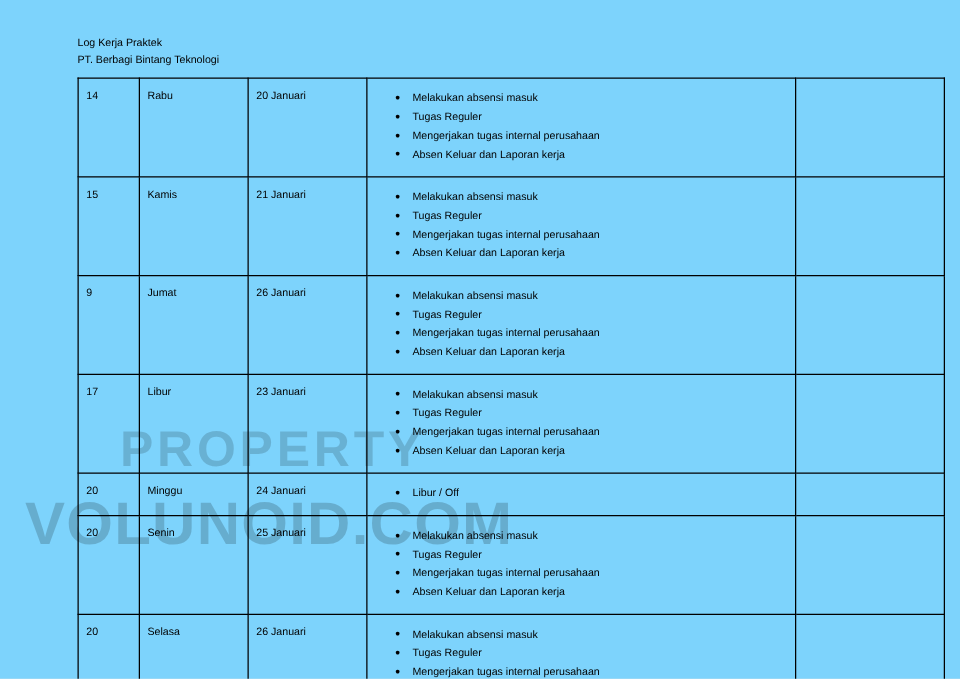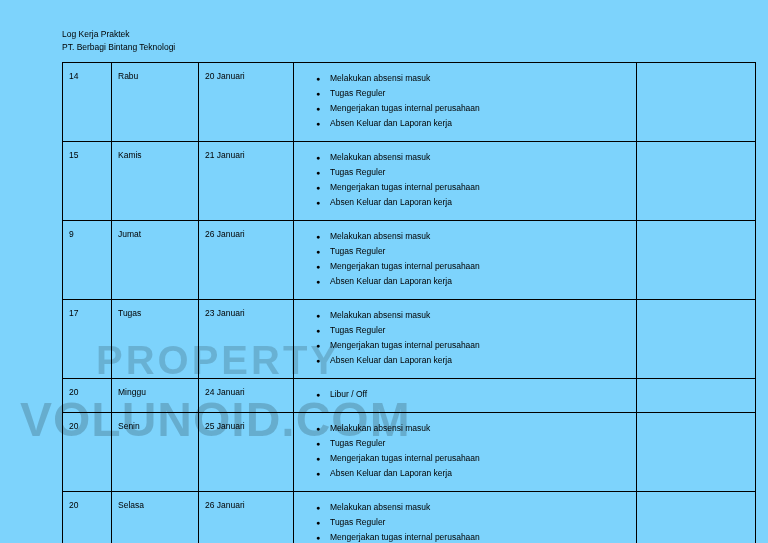--- a/index.html
+++ b/index.html
@@ -154,21 +154,21 @@
               <li>Melakukan absensi masuk</li>
               <li>Tugas Reguler</li>
               <li>Mengerjakan tugas internal perusahaan</li>
               <li>Absen Keluar dan Laporan kerja</li>
             </ul>
           </td>
           <td class="c-note"></td>
         </tr>
         <tr>
           <td class="c-no">17</td>
-          <td class="c-day">Tugas</td>
+          <td class="c-day">Libur</td>
           <td class="c-date">23 Januari</td>
           <td class="c-act">
             <ul class="acts">
               <li>Melakukan absensi masuk</li>
               <li>Tugas Reguler</li>
               <li>Mengerjakan tugas internal perusahaan</li>
               <li>Absen Keluar dan Laporan kerja</li>
             </ul>
           </td>
           <td class="c-note"></td>

